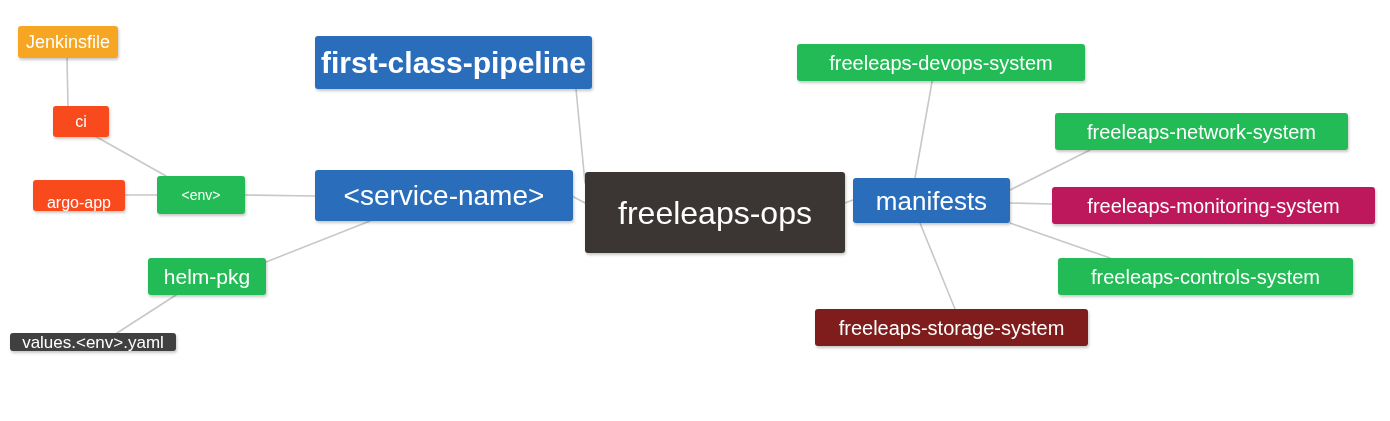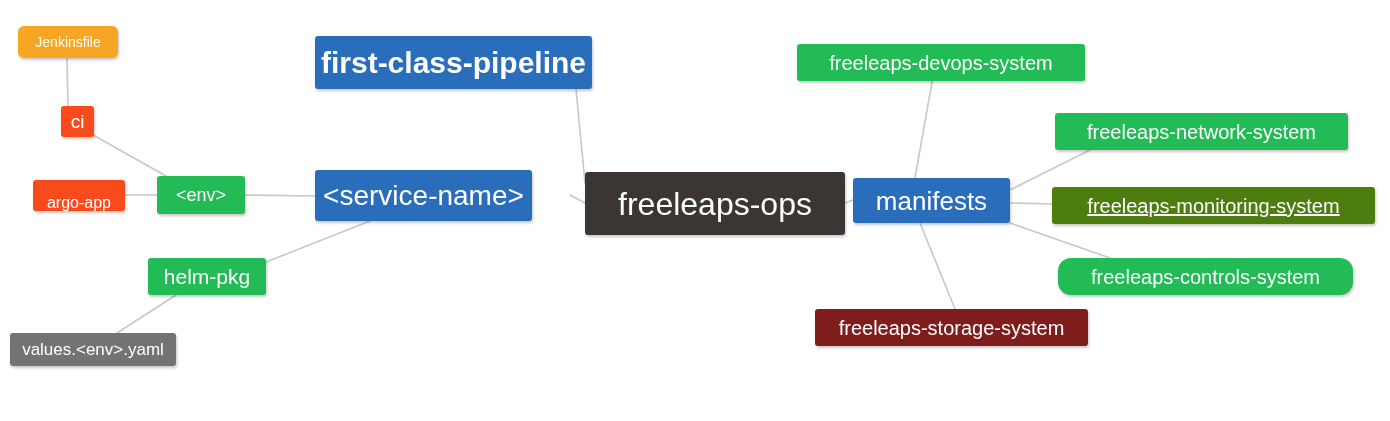--- a/index.html
+++ b/index.html
@@ -63,60 +63,60 @@
       <path d="M 68 106 L 67 58" stroke="#c8c8c8" stroke-width="1.6" fill="none" stroke-linecap="round"></path>
       <path d="M 176 295 L 117 333" stroke="#c8c8c8" stroke-width="1.6" fill="none" stroke-linecap="round"></path>
       <path d="M 915 178 L 935 65" stroke="#c8c8c8" stroke-width="1.6" fill="none" stroke-linecap="round"></path>
       <path d="M 1010 190 L 1090 150" stroke="#c8c8c8" stroke-width="1.6" fill="none" stroke-linecap="round"></path>
       <path d="M 1010 203 L 1052 204" stroke="#c8c8c8" stroke-width="1.6" fill="none" stroke-linecap="round"></path>
       <path d="M 1010 223 L 1110 258" stroke="#c8c8c8" stroke-width="1.6" fill="none" stroke-linecap="round"></path>
       <path d="M 920 223 L 955 309" stroke="#c8c8c8" stroke-width="1.6" fill="none" stroke-linecap="round"></path>
     </svg>
 
   <div id="node-layer">
-      <div class="node" style="left: 18px; top: 26px; width: 100px; height: 32px; background: rgb(246, 166, 35); font-size: 14px; border-radius: 6px;">
+      <div class="node" style="left: 18px; top: 26px; width: 100px; height: 32px; background: rgb(246, 166, 35); font-size: 18px;">
         <span class="node-label">Jenkinsfile</span>
       </div>
-      <div class="node" style="left: 53px; top: 106px; width: 33px; height: 31px; background: rgb(249, 74, 30); font-size: 19px; margin-left: 8px;">
+      <div class="node" style="left: 53px; top: 106px; width: 56px; height: 31px; background: rgb(249, 74, 30); font-size: 16px;">
         <span class="node-label">ci</span>
       </div>
       <div class="node" style="left: 33px; top: 180px; width: 92px; height: 31px; background: rgb(249, 74, 30); font-size: 16px; align-items: flex-end;">
         <span class="node-label">argo-app</span>
       </div>
-      <div class="node" style="left: 157px; top: 176px; width: 88px; height: 38px; background: rgb(34, 187, 85); font-size: 18px;">
+      <div class="node" style="left: 157px; top: 176px; width: 88px; height: 38px; background: rgb(34, 187, 85); font-size: 14px;">
         <span class="node-label">&lt;env&gt;</span>
       </div>
       <div class="node" style="left: 148px; top: 258px; width: 118px; height: 37px; background: rgb(34, 187, 85); font-size: 21px;">
         <span class="node-label">helm-pkg</span>
       </div>
-      <div class="node" style="left: 10px; top: 333px; width: 166px; height: 33px; background: #737373; font-size: 17px;">
+      <div class="node" style="left: 10px; top: 333px; width: 166px; height: 18px; background: #404040; font-size: 17px;">
         <span class="node-label">values.&lt;env&gt;.yaml</span>
       </div>
       <div class="node" style="left: 315px; top: 36px; width: 277px; height: 53px; background: rgb(42, 110, 187); font-size: 30px; font-weight: bold;">
         <span class="node-label">first-class-pipeline</span>
       </div>
-      <div class="node" style="left: 315px; top: 170px; width: 217px; height: 51px; background: rgb(42, 110, 187); font-size: 28px;">
+      <div class="node" style="left: 315px; top: 170px; width: 258px; height: 51px; background: rgb(42, 110, 187); font-size: 28px;">
         <span class="node-label">&lt;service-name&gt;</span>
       </div>
-      <div class="node" style="left: 585px; top: 172px; width: 260px; height: 63px; background: rgb(59, 54, 51); font-size: 32px;">
+      <div class="node" style="left: 585px; top: 172px; width: 260px; height: 81px; background: rgb(59, 54, 51); font-size: 32px;">
         <span class="node-label">freeleaps-ops</span>
       </div>
       <div class="node" style="left: 853px; top: 178px; width: 157px; height: 45px; background: rgb(42, 110, 187); font-size: 26px;">
         <span class="node-label">manifests</span>
       </div>
       <div class="node" style="left: 797px; top: 44px; width: 288px; height: 37px; background: rgb(34, 187, 85); font-size: 20px;">
         <span class="node-label">freeleaps-devops-system</span>
       </div>
       <div class="node" style="left: 1055px; top: 113px; width: 293px; height: 37px; background: rgb(34, 187, 85); font-size: 20px; text-align: center;">
         <span class="node-label">freeleaps-network-system</span>
       </div>
-      <div class="node" style="left: 1052px; top: 187px; width: 323px; height: 37px; background: #4d7c0f; font-size: 20px; text-decoration: underline;">
+      <div class="node" style="left: 1052px; top: 187px; width: 323px; height: 37px; background: #be185d; font-size: 20px;">
         <span class="node-label">freeleaps-monitoring-system</span>
       </div>
-      <div class="node" style="left: 1058px; top: 258px; width: 295px; height: 37px; background: rgb(34, 187, 85); font-size: 20px; border-radius: 13px;">
+      <div class="node" style="left: 1058px; top: 258px; width: 295px; height: 37px; background: rgb(34, 187, 85); font-size: 20px;">
         <span class="node-label">freeleaps-controls-system</span>
       </div>
       <div class="node" style="left: 815px; top: 309px; width: 273px; height: 37px; background: #7f1d1d; font-size: 20px;">
         <span class="node-label">freeleaps-storage-system</span>
       </div>
     </div>
 
 </div>
 
 </body></html>

